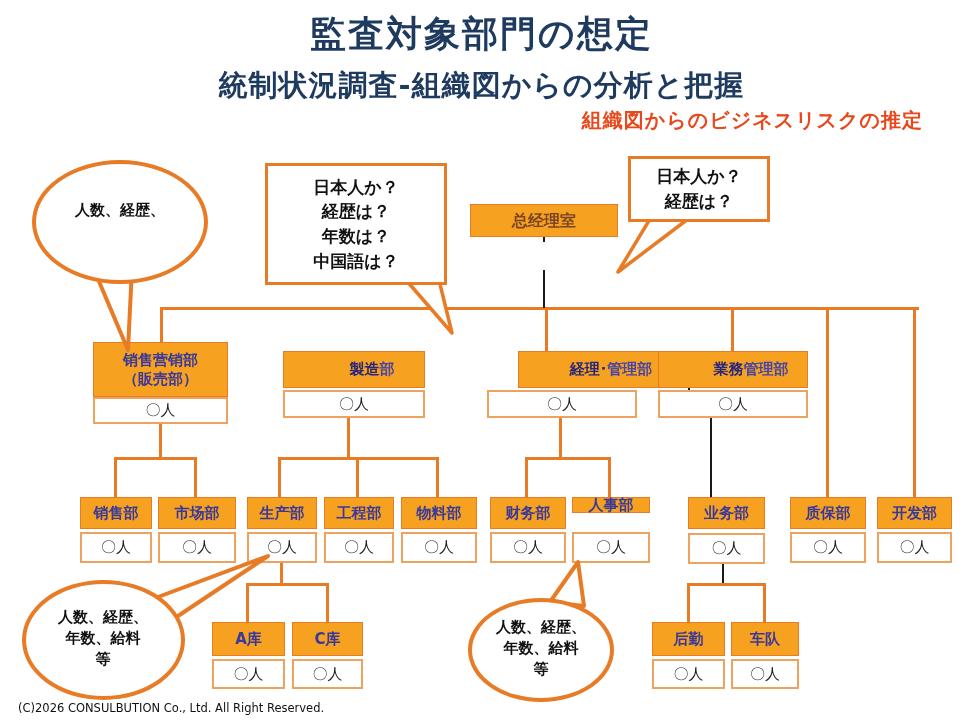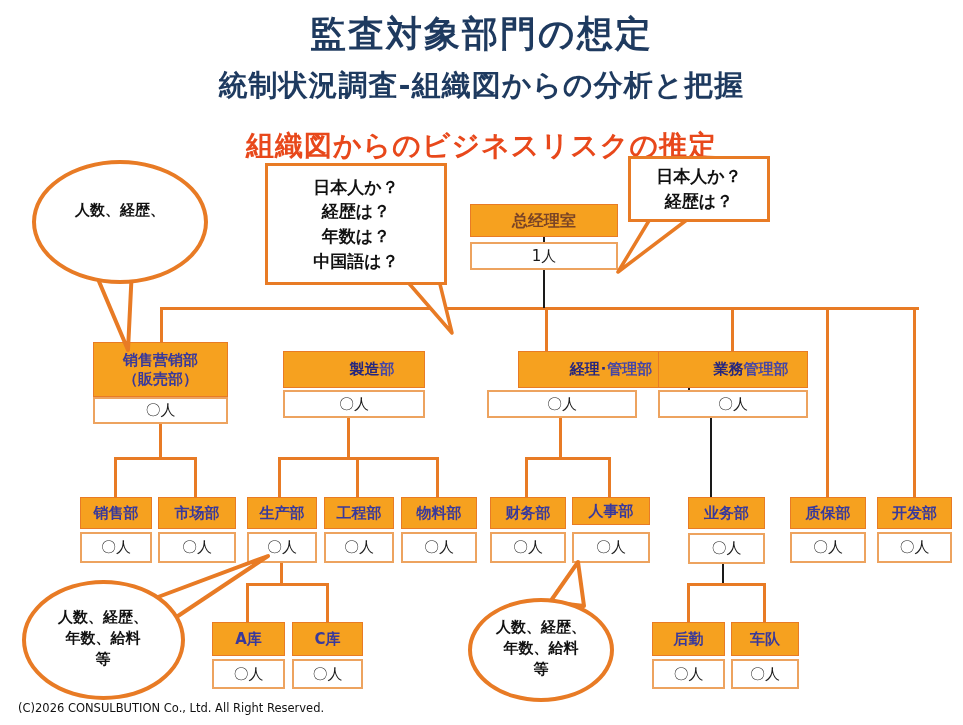--- a/index.html
+++ b/index.html
@@ -2,22 +2,22 @@
 <html><head>
 <meta charset="utf-8">
 <style>
   html,body{margin:0;padding:0;background:#fff;}
   .page{position:relative;width:963px;height:725px;background:#fff;overflow:hidden;
         font-family:"DejaVu Sans","Liberation Sans",sans-serif;}
   .t1{position:absolute;left:56px;top:10px;width:851px;text-align:center;
       font-size:36px;font-weight:bold;color:#1E3A5F;letter-spacing:2px;}
   .t2{position:absolute;left:40px;top:66px;width:883px;text-align:center;
       font-size:29px;font-weight:bold;color:#1E3A5F;letter-spacing:1px;}
-  .t3{position:absolute;left:40px;top:107px;width:883px;text-align:center;
-      font-size:28px;font-weight:bold;color:#E8481B;letter-spacing:1px;margin-top:20px;}
+  .t3{position:absolute;left:40px;top:107px;width:883px;text-align:right;
+      font-size:20px;font-weight:bold;color:#E8481B;letter-spacing:1px;}
   .ob{position:absolute;background:#F6A11F;border:1px solid #E87B25;
       display:flex;flex-direction:column;align-items:center;justify-content:center;
       font-size:15px;font-weight:bold;color:#39399B;line-height:1.25;z-index:2;box-sizing:border-box;}
   .ob .strong{color:#26267E;padding-left:36px;}
   .ob .rest{font-weight:bold;color:#4646A6;}
   .cb{position:absolute;background:#fff;border:2px solid #EDA35F;
       display:flex;align-items:center;justify-content:center;
       font-size:15px;color:#1A1A1A;z-index:2;box-sizing:border-box;}
   .vline{position:absolute;width:3px;background:#E87B25;z-index:1;}
   .hline{position:absolute;height:3px;background:#E87B25;z-index:1;}
@@ -74,23 +74,20 @@
   <div class="vline" style="left:326px;top:583px;height:39px;"></div>
 
   <div class="blk" style="left:722px;top:564px;height:20px;"></div>
   <div class="hline" style="left:687px;top:583px;width:79px;"></div>
   <div class="vline" style="left:687px;top:583px;height:39px;"></div>
   <div class="vline" style="left:763px;top:583px;height:39px;"></div>
 
   <div class="ob" style="left:470px;top:204px;width:148px;height:33px;color:#7A4426;font-size:16px;">
     <span>总经理室</span>
   </div>
-  <div class="cb" style="left:470px;top:242px;width:148px;height:28px;">
-    <span>1人</span>
-  </div>
 
   <div class="ob" style="left:93px;top:342px;width:135px;height:55px;">
     <span>销售营销部</span>
     <span>（販売部）</span>
   </div>
   <div class="cb" style="left:93px;top:397px;width:135px;height:27px;">
     <span>〇人</span>
   </div>
 
   <div class="ob" style="left:283px;top:351px;width:142px;height:37px;flex-direction:row;">
@@ -152,21 +149,21 @@
       <span>〇人</span>
     </div>
 
   <div class="ob" style="left:490px;top:497px;width:76px;height:32px;">
       <span>财务部</span>
     </div>
   <div class="cb" style="left:490px;top:532px;width:76px;height:31px;">
       <span>〇人</span>
     </div>
 
-  <div class="ob" style="left:572px;top:497px;width:78px;height:28px;">
+  <div class="ob" style="left:572px;top:497px;width:78px;height:16px;">
       <span>人事部</span>
     </div>
   <div class="cb" style="left:572px;top:532px;width:78px;height:31px;">
       <span>〇人</span>
     </div>
 
   <div class="ob" style="left:688px;top:497px;width:77px;height:32px;">
       <span>业务部</span>
     </div>
   <div class="cb" style="left:688px;top:533px;width:77px;height:31px;">

